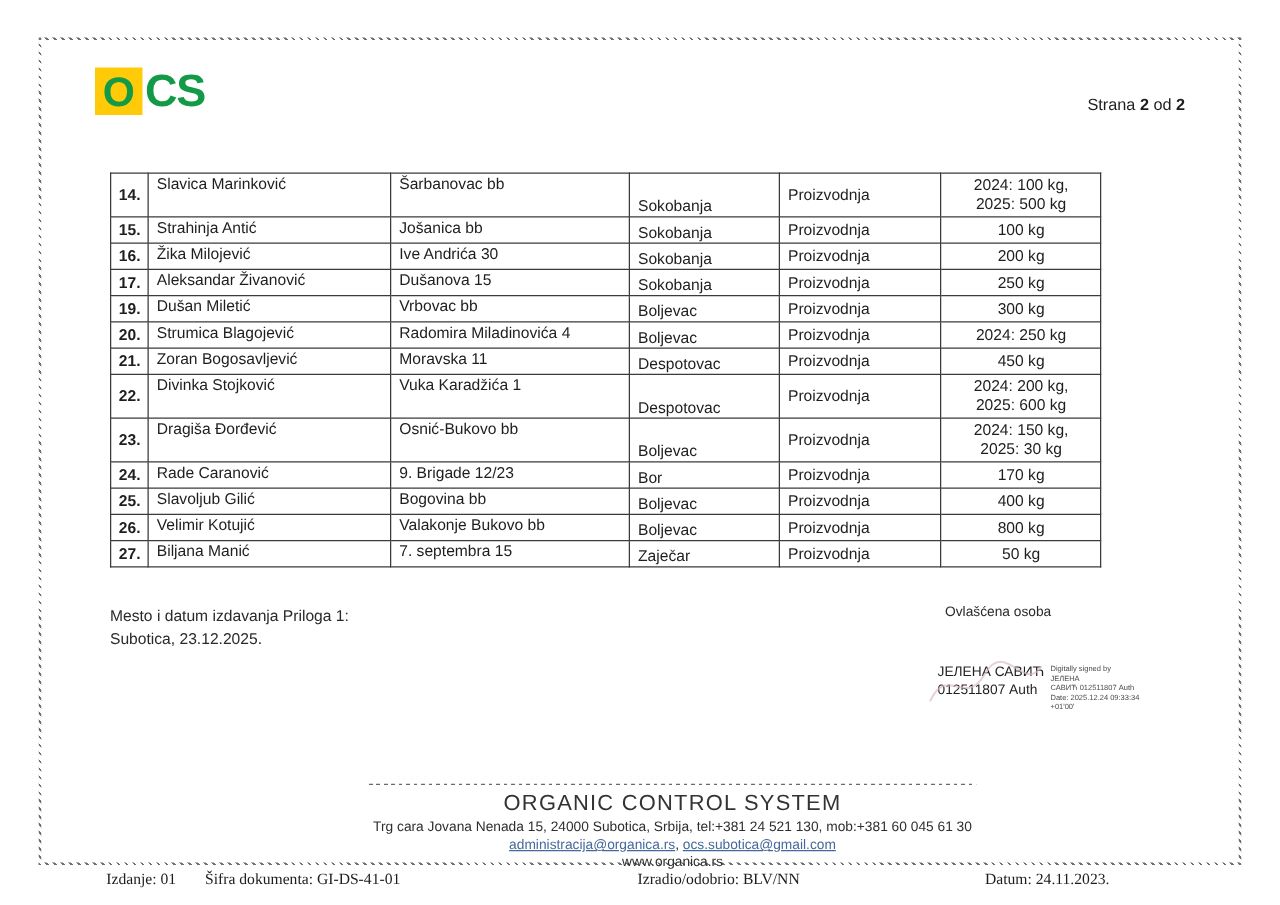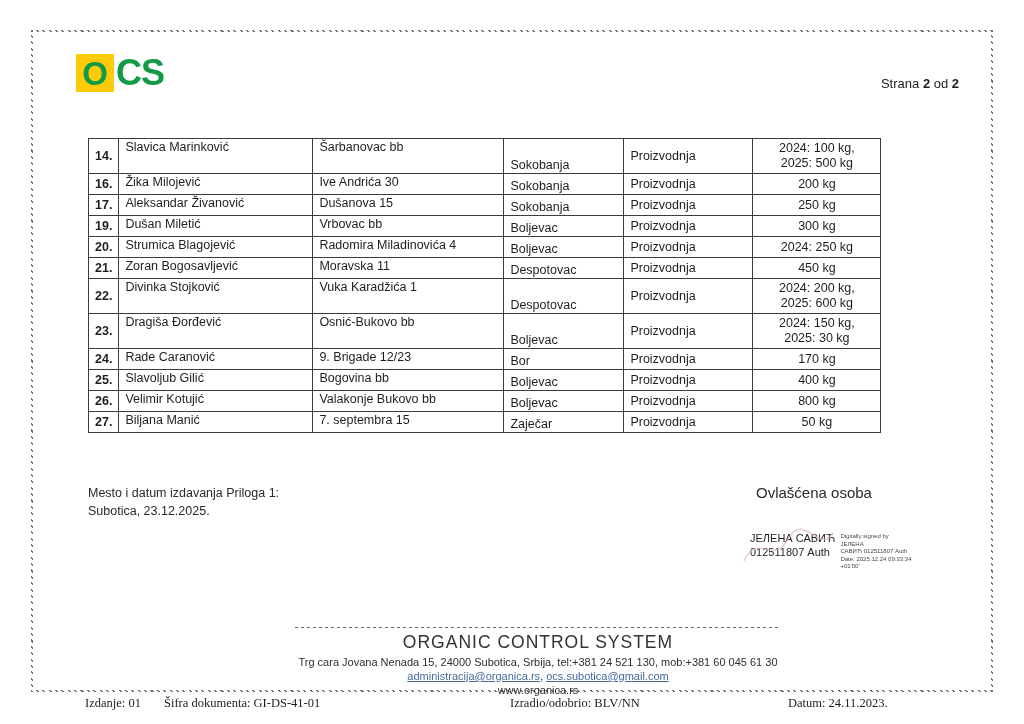--- a/index.html
+++ b/index.html
@@ -16,37 +16,37 @@
   .edge.bottom { left:31px; top:690px; width:962px; }
   .edge.left   { left:31px; top:30px;  height:662px; }
   .edge.right  { left:991px; top:30px; height:662px; }
 
   
   .logo { position:absolute; left:76px; top:54px; display:flex; align-items:center; }
   .logo-o-box { width:38px; height:38px; background:#ffcb08; display:flex; align-items:center; justify-content:center; }
   .logo-o { font-size:33px; font-weight:800; color:#129a47; line-height:1; }
   .logo-cs { font-size:36px; font-weight:800; color:#129a47; letter-spacing:-1px; line-height:1; margin-left:2px; }
 
-  .page-indicator { position:absolute; left:850px; top:76px; width:140px; text-align:center; font-size:13px; color:#1d1d1d; }
+  .page-indicator { position:absolute; left:870px; top:76px; width:140px; text-align:left; font-size:13px; color:#1d1d1d; }
   .page-indicator b { font-weight:700; }
 
   
   table.producers { position:absolute; left:88px; top:138px; border-collapse:collapse; table-layout:fixed; }
   table.producers td { border:1px solid #3b3b3b; font-size:12.5px; color:#1e1e1e; padding:1px 6px; overflow:hidden; }
   table.producers tr { height:21px; }
   table.producers tr.tall { height:35px;padding-left:16px; }
   td.c-num  { text-align:center; font-weight:700; vertical-align:middle; padding:1px 2px; }
   td.c-name { vertical-align:top; padding-top:2px; }
   td.c-addr { vertical-align:top; padding-top:2px; }
   td.c-city { vertical-align:bottom; padding-bottom:3px; }
   td.c-act  { vertical-align:middle; }
   td.c-qty  { text-align:center; vertical-align:middle; white-space:pre-line; line-height:15px; }
 
   .issue-block { position:absolute; left:88px; top:484px; font-size:12.5px; line-height:18px; color:#2a2a2a; }
-  .authorized  { position:absolute; left:756px; top:484px; font-size:15px; color:#2a2a2a; }
+  .authorized  { position:absolute; left:756px; top:484px; font-size:11px; color:#2a2a2a; }
 
   .signature { position:absolute; left:750px; top:516px; display:flex; gap:5px;margin-top:15px; }
   .sig-squiggle { position:absolute; left:-12px; top:-6px; opacity:.65; pointer-events:none; }
   .sig-name { font-size:11px; line-height:14px; color:#1f1f1f; white-space:pre-line; }
   .sig-details { font-size:6px; line-height:7.5px; color:#4a4a4a; width:72px; white-space:pre-line; padding-top:2px; }
 
   .footer { position:absolute; left:295px; top:627px; width:486px; text-align:center; }
   .footer-sep { height:1px; background:repeating-linear-gradient(90deg,#6a6a6a 0 3px,transparent 3px 6px); margin-bottom:4px; }
   .org-name { font-size:17.5px; font-weight:400; letter-spacing:1px; color:#333333; }
   .footer-line { font-size:11px; color:#2e2e2e; margin-top:3px; }
@@ -95,20 +95,28 @@
         <tr class="tall">
       <td class="c-num">14.</td>
       <td class="c-name">Slavica  Marinković</td>
       <td class="c-addr">Šarbanovac bb</td>
       <td class="c-city">Sokobanja</td>
       <td class="c-act">Proizvodnja</td>
       <td class="c-qty">2024: 100 kg,
 2025: 500 kg</td>
     </tr>
         <tr>
+      <td class="c-num">15.</td>
+      <td class="c-name">Strahinja Antić</td>
+      <td class="c-addr">Jošanica bb</td>
+      <td class="c-city">Sokobanja</td>
+      <td class="c-act">Proizvodnja</td>
+      <td class="c-qty">100 kg</td>
+    </tr>
+        <tr>
       <td class="c-num">16.</td>
       <td class="c-name">Žika Milojević</td>
       <td class="c-addr">Ive Andrića 30</td>
       <td class="c-city">Sokobanja</td>
       <td class="c-act">Proizvodnja</td>
       <td class="c-qty">200 kg</td>
     </tr>
         <tr>
       <td class="c-num">17.</td>
       <td class="c-name">Aleksandar Živanović</td>

